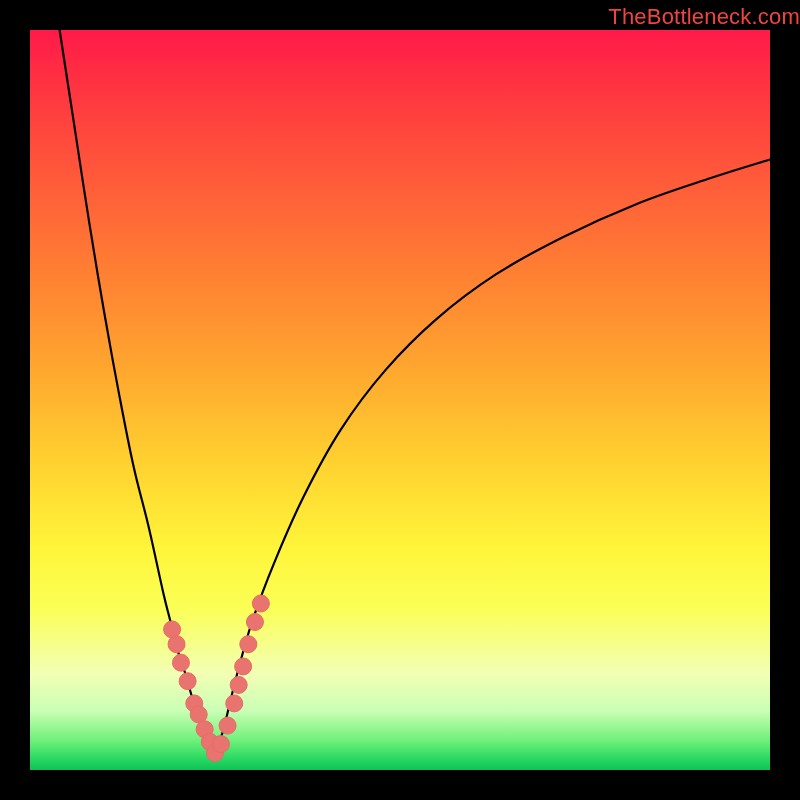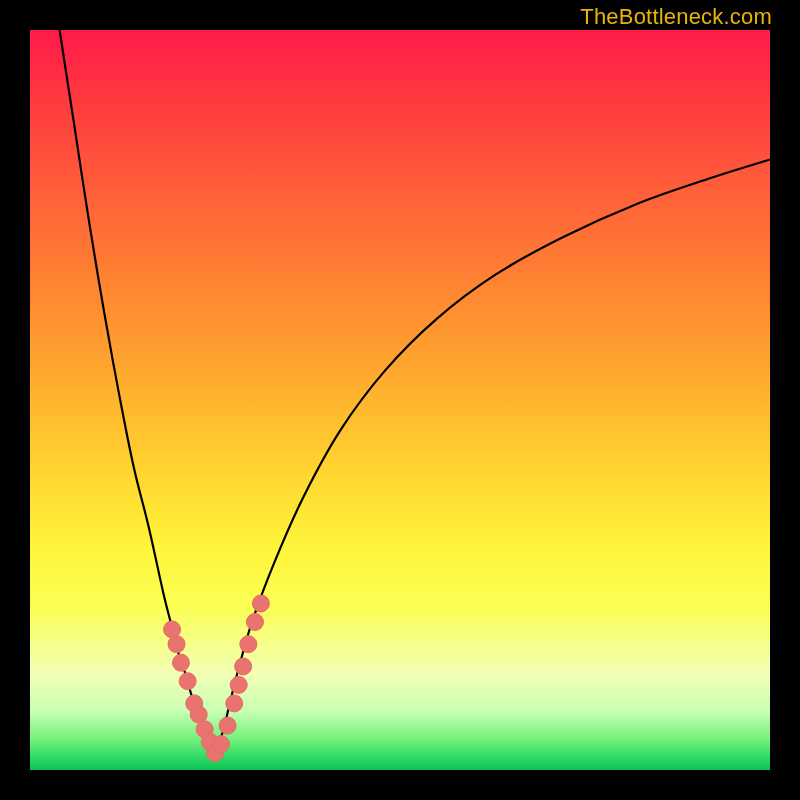--- a/index.html
+++ b/index.html
@@ -29,22 +29,22 @@
       #f2ffb4 87%,
       #c9ffb5 92%,
       #70f07a 96%,
       #28d862 98.5%,
       #0fc255 100%
     );
   }
   .watermark {
     position: absolute;
     top: 4px;
-    right: 28px;
-    color: #eab308;
+    right: 0;
+    color: #ef4444;
     font-size: 22px;
     font-weight: 500;
     letter-spacing: 0.2px;
     user-select: none;
   }
   svg.plot {
     position: absolute;
     left: 0;
     top: 0;
     width: 740px;

